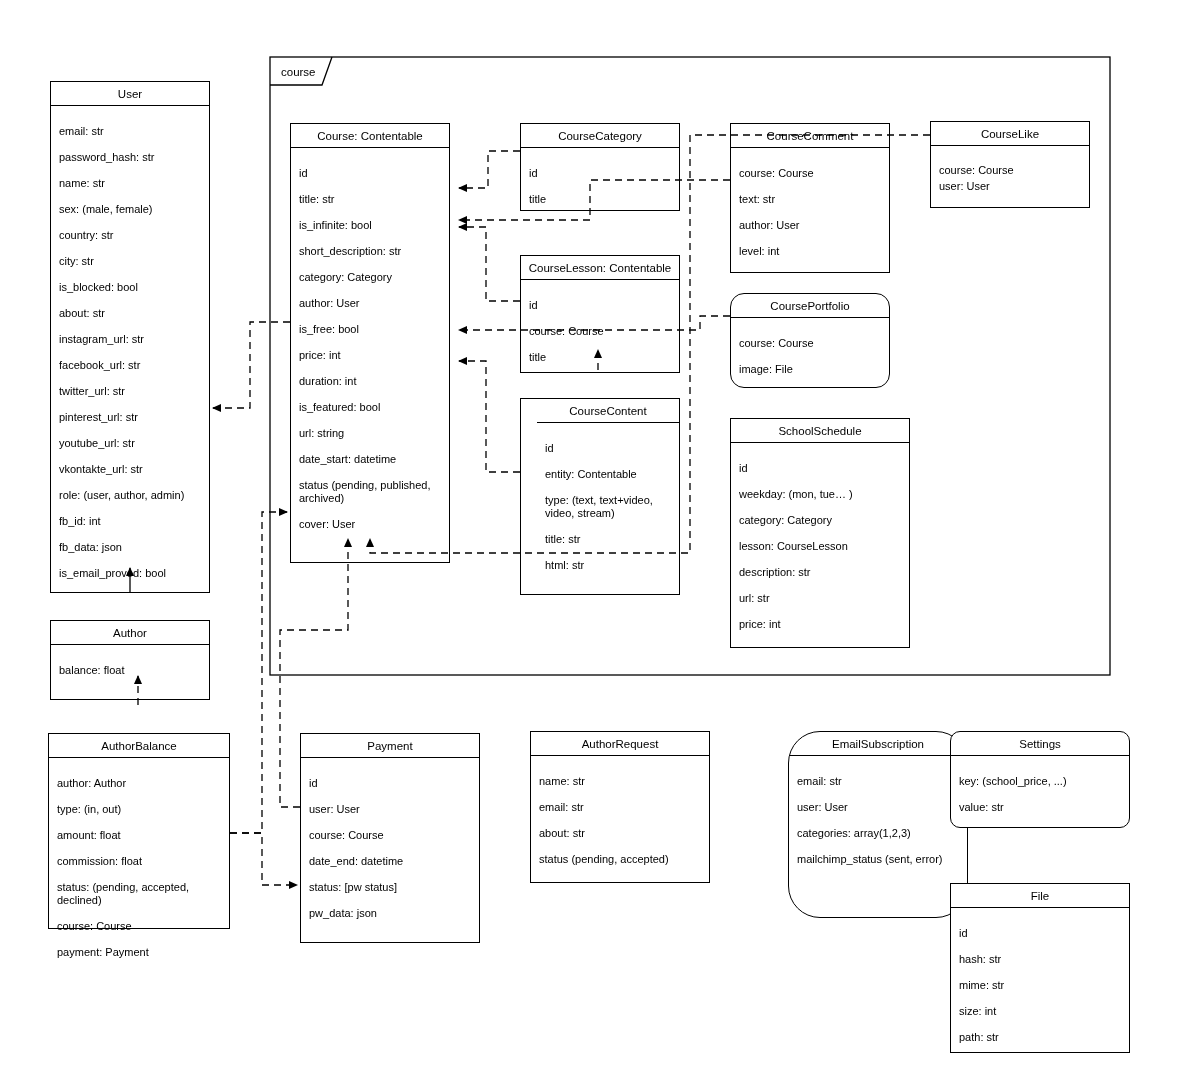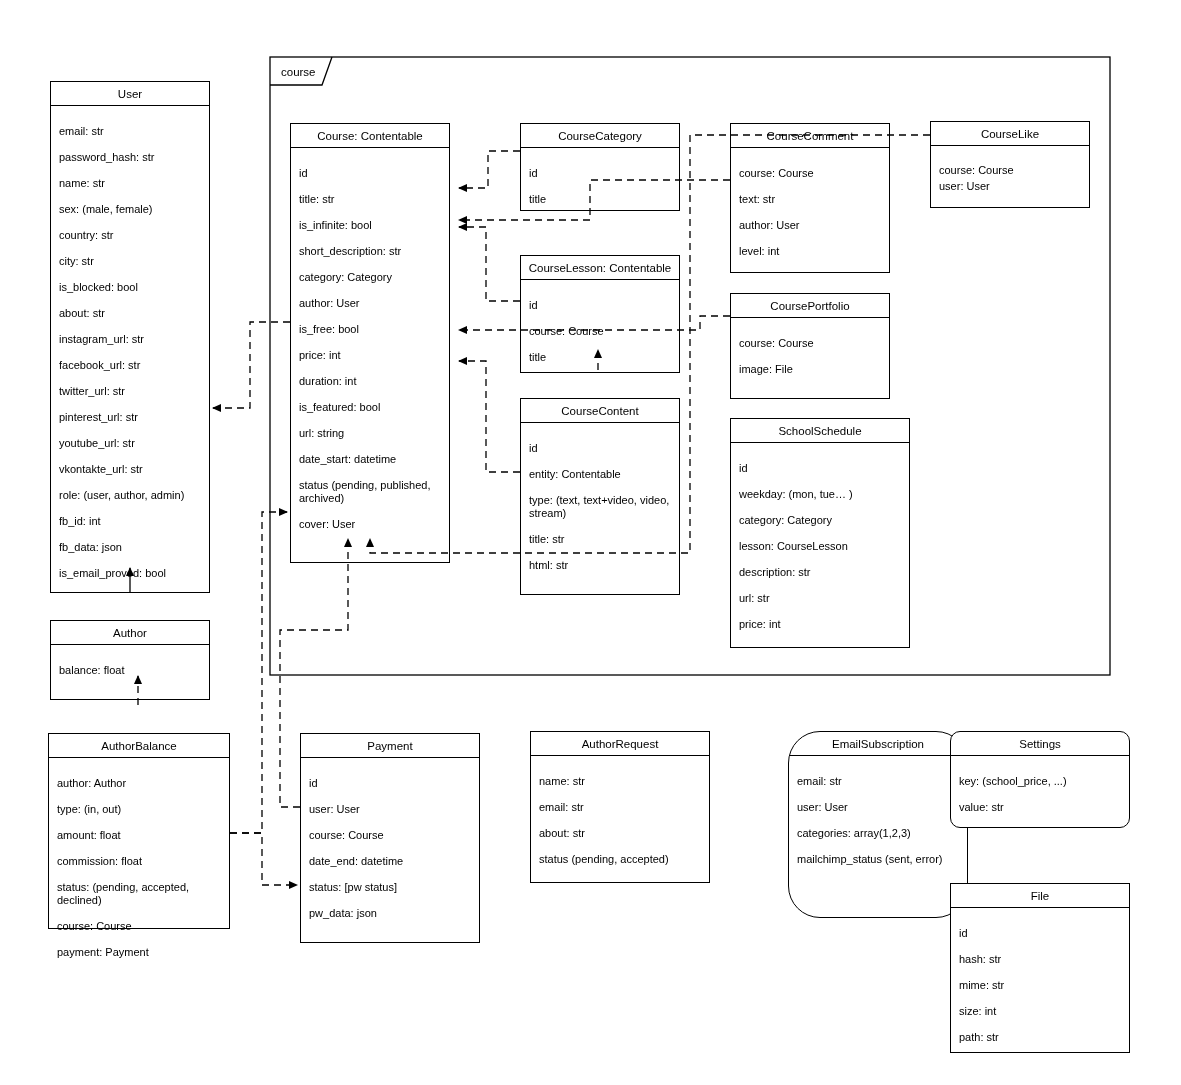--- a/index.html
+++ b/index.html
@@ -104,40 +104,40 @@
         </div>
       </div>
       <div class="entity" style="left: 520px; top: 227px; width: 160px; height: 118px;">
         <div class="entity-header">CourseLesson: Contentable</div>
         <div class="entity-fields">
           <div class="entity-field">id</div>
           <div class="entity-field">course: Course</div>
           <div class="entity-field">title</div>
         </div>
       </div>
-      <div class="entity" style="left: 520px; top: 370px; width: 160px; height: 197px;">
+      <div class="entity" style="left: 520px; top: 370px; width: 160px; height: 197px; padding-left: 16px;">
         <div class="entity-header">CourseContent</div>
         <div class="entity-fields">
           <div class="entity-field">id</div>
           <div class="entity-field">entity: Contentable</div>
           <div class="entity-field">type: (text, text+video, video, stream)</div>
           <div class="entity-field">title: str</div>
           <div class="entity-field">html: str</div>
         </div>
       </div>
       <div class="entity" style="left: 730px; top: 95px; width: 160px; height: 150px;">
         <div class="entity-header">CourseComment</div>
         <div class="entity-fields">
           <div class="entity-field">course: Course</div>
           <div class="entity-field">text: str</div>
           <div class="entity-field">author: User</div>
           <div class="entity-field">level: int</div>
         </div>
       </div>
-      <div class="entity" style="left: 730px; top: 265px; width: 160px; height: 106px;">
+      <div class="entity" style="left: 730px; top: 265px; width: 160px; height: 95px; border-radius: 14px;">
         <div class="entity-header">CoursePortfolio</div>
         <div class="entity-fields">
           <div class="entity-field">course: Course</div>
           <div class="entity-field">image: File</div>
         </div>
       </div>
       <div class="entity" style="left: 930px; top: 93px; width: 160px; height: 87px;">
         <div class="entity-header">CourseLike</div>
         <div class="entity-fields compact">
           <div class="entity-field">course: Course</div>

